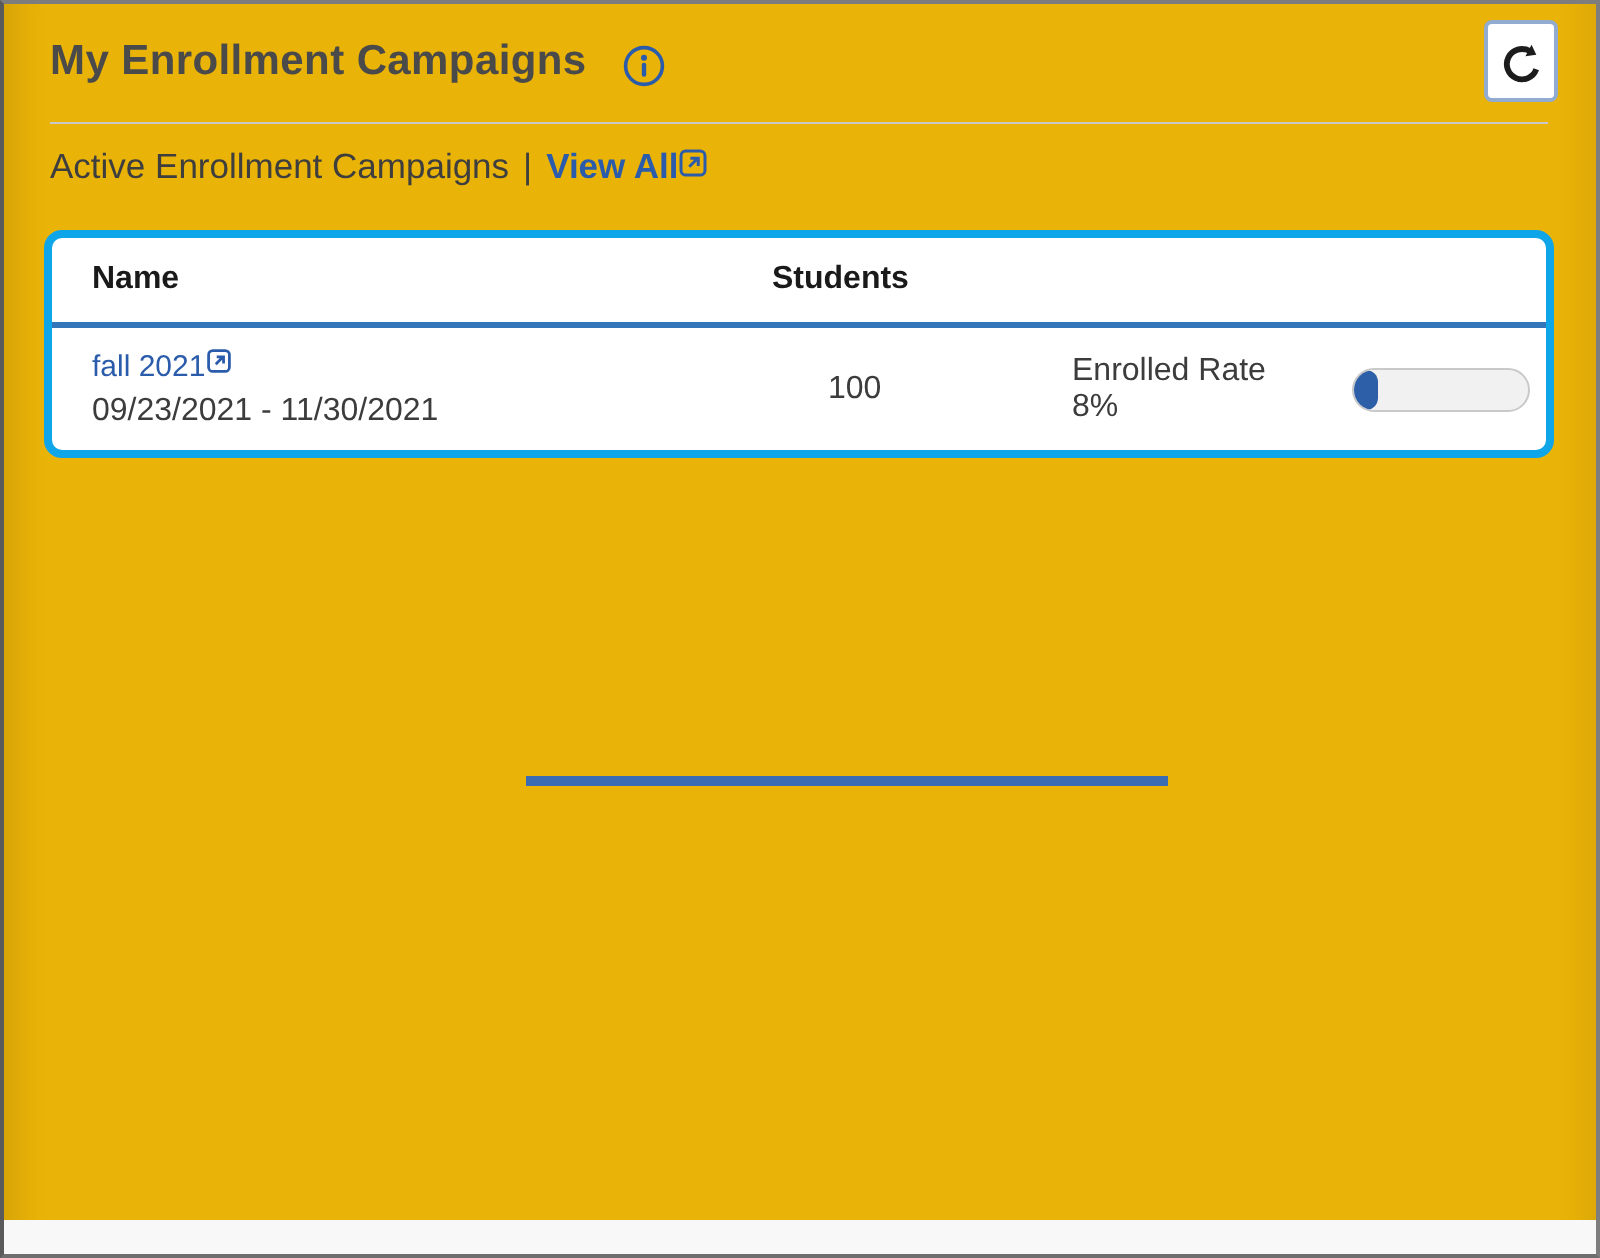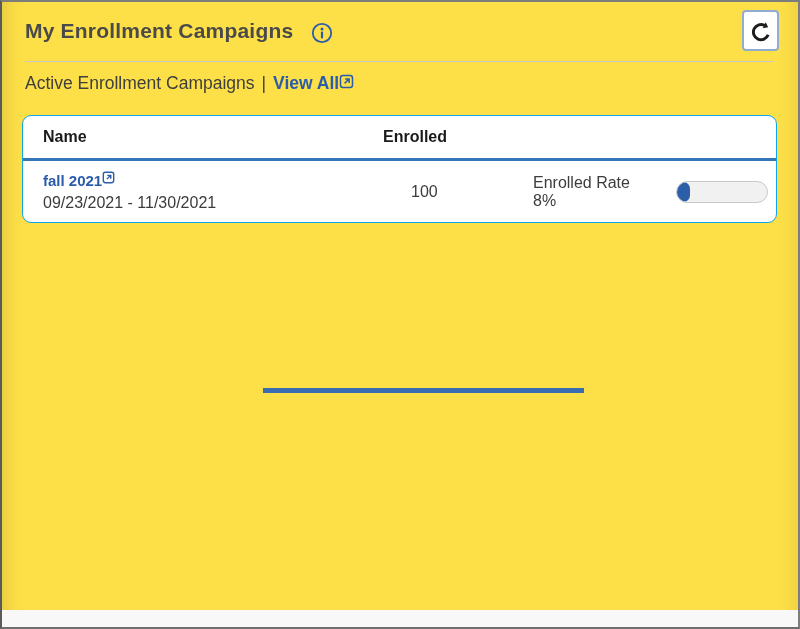--- a/index.html
+++ b/index.html
@@ -1,21 +1,21 @@
 <!DOCTYPE html>
 <html style="--link: #2b5cab; --header_underline: #3376b9; --center_bar: #3a6cb4; --progress_fill: #2d5fa8;"><head>
 <meta charset="utf-8">
 <style>
   * { margin:0; padding:0; box-sizing:border-box; }
   body { font-family:"Liberation Sans", sans-serif; background:#fff; }
 
   .frame {
     position:relative; width:800px; height:629px;
     border:2px solid #7d7d7d; border-left-color:#5a5a5a; border-bottom-color:#6e6e6e;
-    background:#fde047; overflow:hidden;
+    background:#eab308; overflow:hidden;
   }
   .content {
     position:absolute; inset:0;
     box-shadow: inset 22px 0 16px -16px rgba(0,0,0,0.10),
                 inset -22px 0 16px -16px rgba(0,0,0,0.07);
   }
 
   
   .page-title {
     position:absolute; left:23px; top:17px;
@@ -42,34 +42,34 @@
   .subheader .sep { margin:0 7px; color:#3e3e3e; }
   .view-all {
     color:var(--link); font-weight:700; text-decoration:none; cursor:pointer;
     display:inline-flex; align-items:flex-start;
   }
   .view-all svg { margin-top:1px; }
 
   
   .table {
     position:absolute; left:20px; top:113px; width:755px;
-    background:#fff; border:1px solid #0ea5e9; border-radius:9px;
+    background:#fff; border:4px solid #0ea5e9; border-radius:9px;
   }
   .thead, .trow {
     display:grid; grid-template-columns:340px 150px 1fr;
     padding:0 8px 0 20px; align-items:center;
   }
   .thead {
     height:45px; font-size:16px; font-weight:700; color:#1a1a1a;
     border-bottom:3px solid var(--header_underline);
   }
   .trow { height:61px; }
   .name-line { display:flex; align-items:flex-start; line-height:20px; }
   .campaign-link {
-    color:var(--link); font-weight:700; font-size:15px; text-decoration:none; cursor:pointer;
+    color:var(--link); font-weight:400; font-size:15px; text-decoration:none; cursor:pointer;
   }
   .name-line svg { margin-top:0; }
   .date { font-size:16px; color:#3c3c3c; margin-top:3px; }
   .students-cell { font-size:16px; color:#3c3c3c;margin-left:28px; }
   .stats-cell { display:flex; align-items:center; font-size:16px; color:#3c3c3c;gap:32px; }
   .progress {
     margin-left:auto; width:103px; height:22px; background:#f1f1f1;
     border:1px solid #c9c9c9; border-radius:12px; overflow:hidden; position:relative;
   }
   .progress-fill {
@@ -119,21 +119,21 @@
         <svg width="15" height="15" viewBox="0 0 16 16">
           <rect x="1.6" y="1.6" width="12.8" height="12.8" rx="2.6" fill="none" stroke="#2b5cab" stroke-width="1.6"></rect>
           <path d="M6 10 L10.4 5.6 M6.6 5.4 h4.2 v4.2" fill="none" stroke="#2b5cab" stroke-width="1.6"></path>
         </svg>
       </a>
     </div>
 
     <div class="table">
       <div class="thead">
         <div>Name</div>
-        <div>Enrolled</div>
+        <div>Students</div>
       </div>
       <div class="trow">
         <div class="name-cell">
           <div class="name-line">
             <a class="campaign-link">fall 2021</a>
             <svg width="13" height="13" viewBox="0 0 16 16">
               <rect x="1.6" y="1.6" width="12.8" height="12.8" rx="2.6" fill="none" stroke="#2b5cab" stroke-width="1.7"></rect>
               <path d="M6 10 L10.4 5.6 M6.6 5.4 h4.2 v4.2" fill="none" stroke="#2b5cab" stroke-width="1.7"></path>
             </svg>
           </div>

